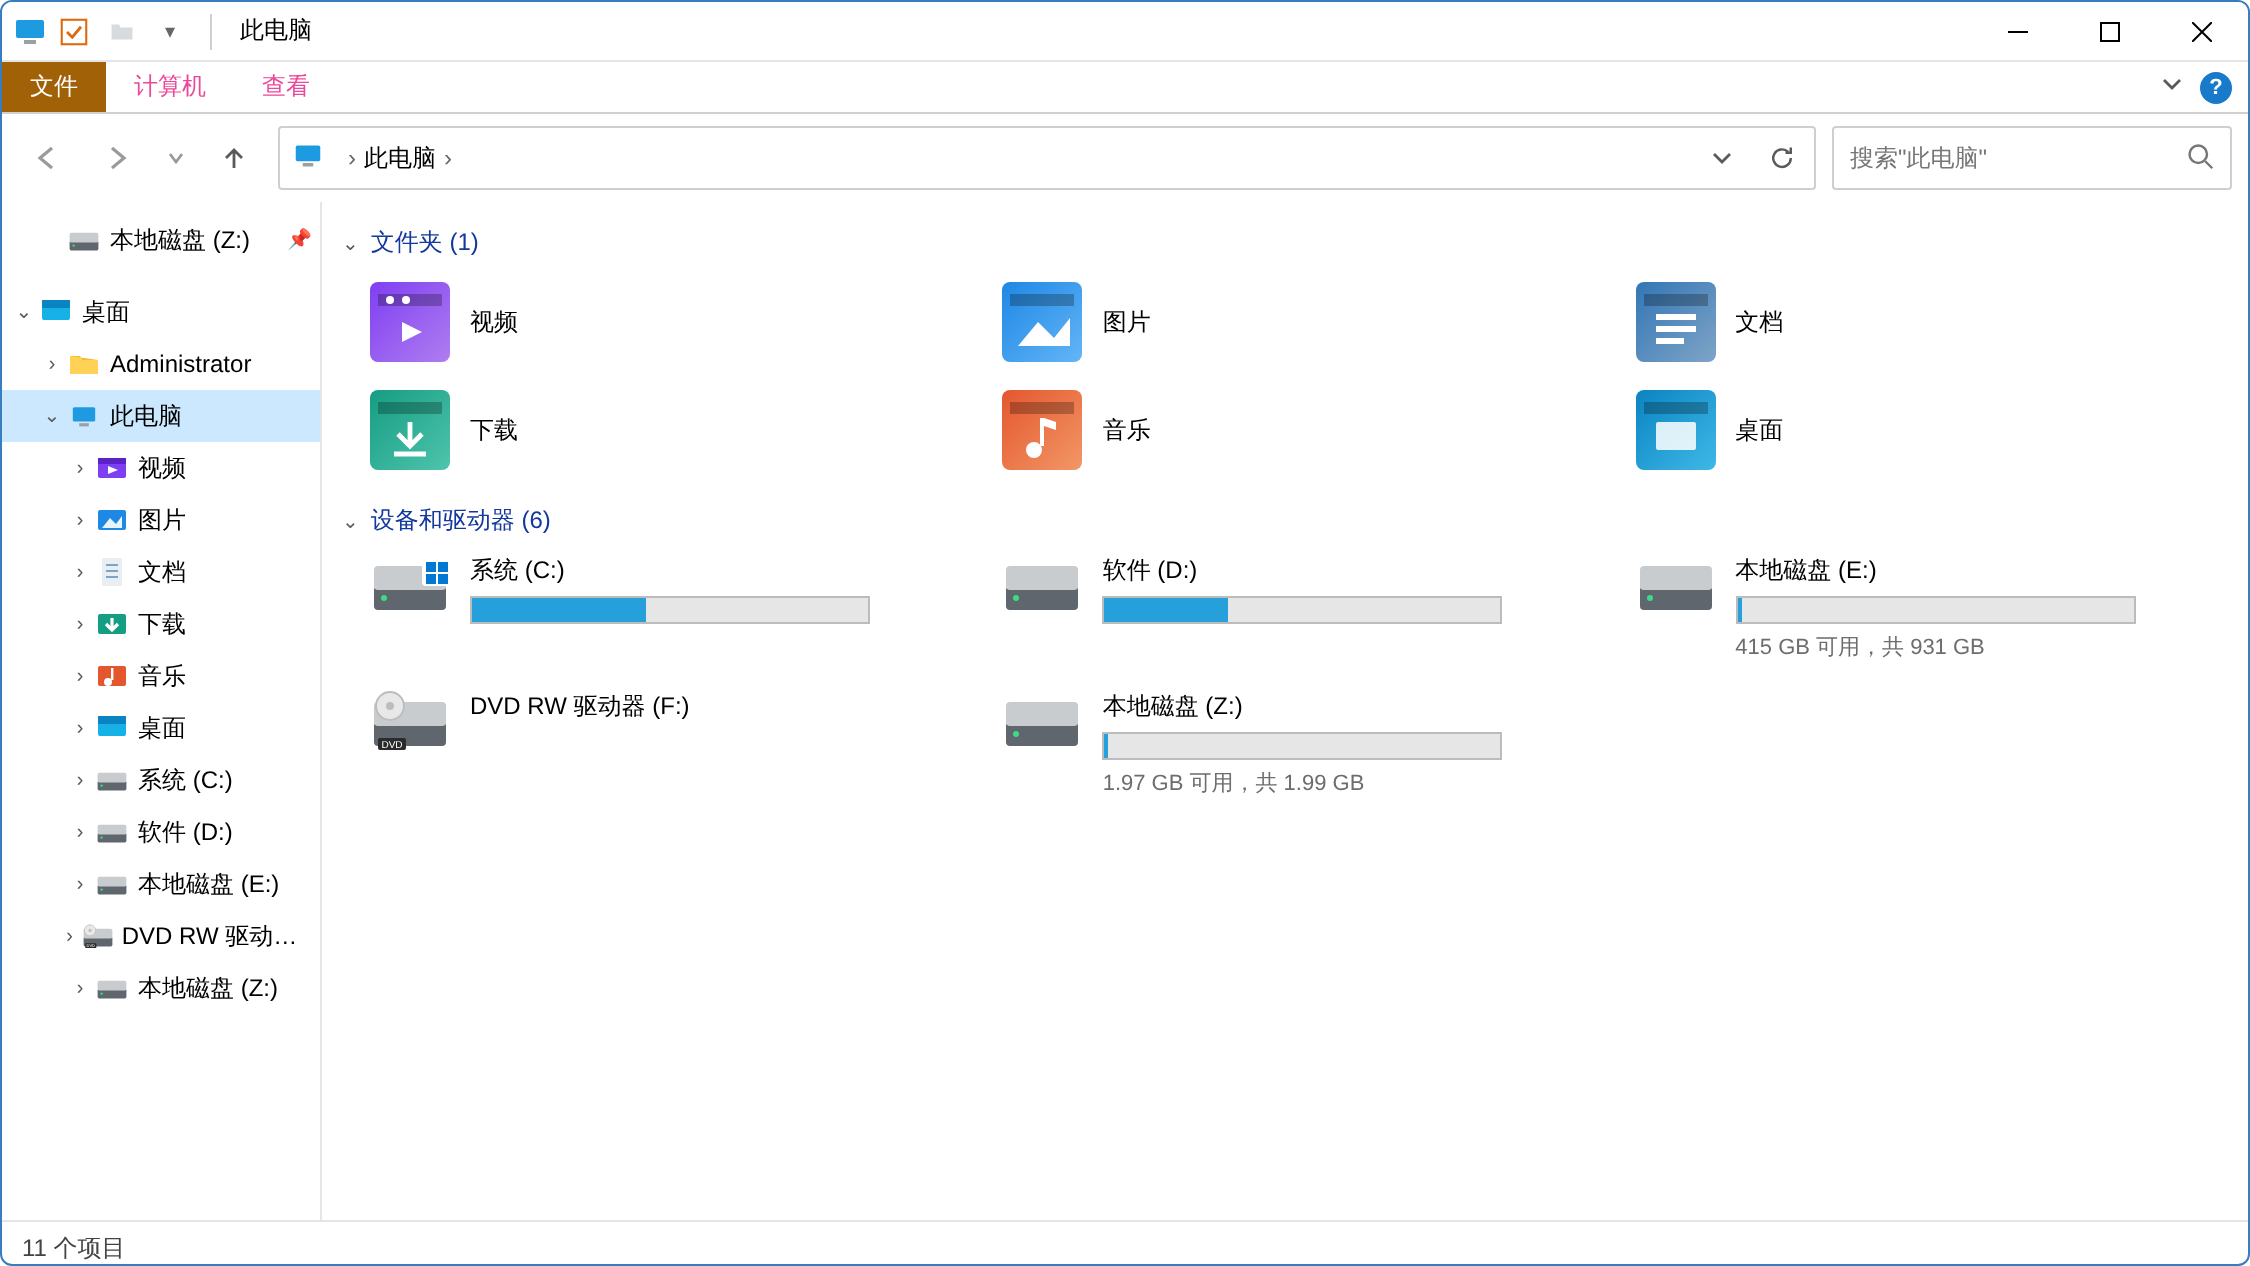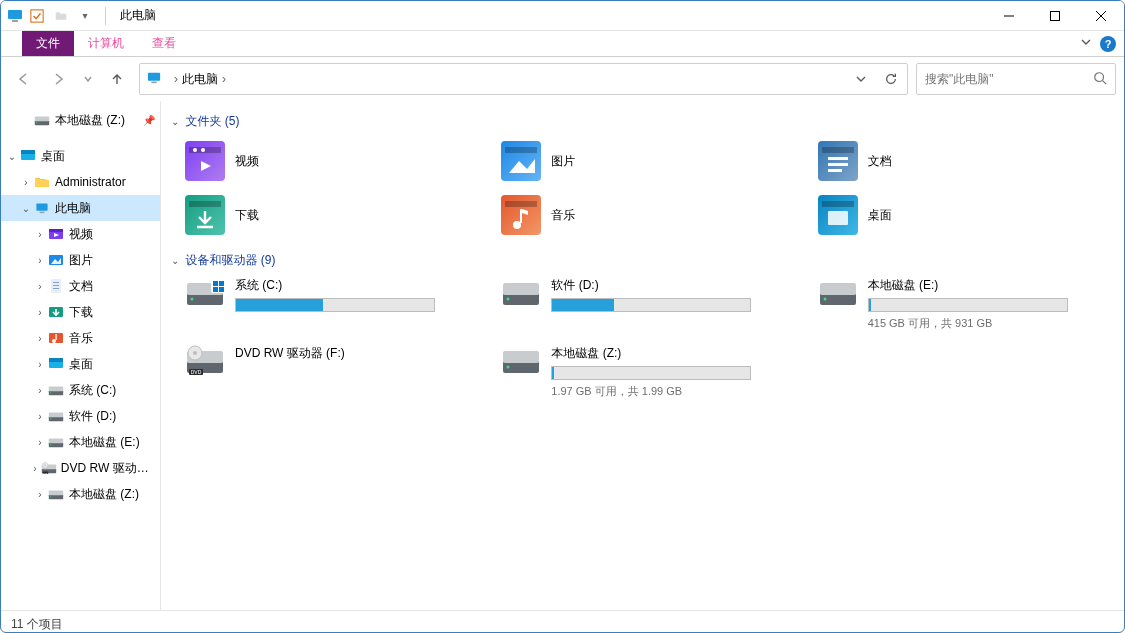--- a/index.html
+++ b/index.html
@@ -9,21 +9,21 @@
 .titlebar-left { display: flex; align-items: center; gap: 4px; padding-left: 6px; }
 .titlebar-icon { width: 16px; height: 16px; }
 .titlebar-qa { width: 20px; height: 20px; display: flex; align-items: center; justify-content: center; }
 .titlebar-title { margin-left: 4px; font-size: 12px; color: #000; }
 .titlebar-sep { width: 1px; height: 18px; background: #d0d0d0; margin: 0 6px; }
 .titlebar-right { margin-left: auto; display: flex; }
 .win-btn { width: 46px; height: 30px; display: flex; align-items: center; justify-content: center; }
 
 .ribbon { height: 26px; display: flex; align-items: stretch; border-bottom: 1px solid #d0d0d0; background: #fff; }
 .ribbon-tab { padding: 0 14px; display: flex; align-items: center; font-size: 12px; color: #ec4899; }
-.ribbon-tab.file { background: #701a75; color: #fff; margin-left: 21px; }
+.ribbon-tab.file { background: #a16207; color: #fff; }
 .ribbon-right { margin-left: auto; display: flex; align-items: center; padding-right: 8px; gap: 8px; }
 .chev-down { color: #5a5a5a; }
 .help-circle { width: 16px; height: 16px; border-radius: 50%; background: #1979ca; color: #fff; display: flex; align-items: center; justify-content: center; font-size: 11px; font-weight: bold; }
 
 .navbar { height: 44px; display: flex; align-items: center; gap: 8px; padding: 0 8px; background: #fff; }
 .nav-btn { width: 28px; height: 28px; display: flex; align-items: center; justify-content: center; color: #7a7a7a; }
 .addressbar { flex: 1; height: 32px; border: 1px solid #cfcfcf; border-radius: 2px; display: flex; align-items: center; padding: 0 4px; }
 .addressbar .pc-icon { width: 20px; height: 16px; margin-right: 6px; }
 .addressbar .crumb { font-size: 12px; }
 .addressbar .crumb-arrow { color: #666; margin: 0 4px; }
@@ -353,21 +353,21 @@
             <rect x="2" y="6" width="36" height="12" rx="2" fill="#c9ccce"></rect>
             <circle cx="7" cy="22" r="1.5" fill="#3ddc84"></circle>
           </svg>
         </span>
         <span class="tree-label">本地磁盘 (Z:)</span>
       </div>
     </div>
   <div class="content">
     <div class="group-header">
       <span class="group-chev">⌄</span>
-      <span>文件夹 (5)</span>
+      <span>文件夹 (1)</span>
     </div>
     <div class="folder-grid" id="folder-grid">
         <div class="folder-item">
           <div class="folder-icon" style="background: linear-gradient(135deg, rgb(126, 63, 242), rgb(176, 125, 240)); position: relative;">
             <svg width="40" height="40">
               <rect x="4" y="6" width="32" height="6" fill="rgba(0,0,0,0.25)"></rect>
               <circle cx="10" cy="9" r="2" fill="#fff"></circle>
               <circle cx="18" cy="9" r="2" fill="#fff"></circle>
               <polygon points="16,20 26,25 16,30" fill="#fff"></polygon>
             </svg>
@@ -420,21 +420,21 @@
               <rect x="4" y="6" width="32" height="6" fill="rgba(0,0,0,0.25)"></rect>
               <rect x="10" y="16" width="20" height="14" rx="1" fill="#fff" opacity="0.85"></rect>
             </svg>
           </div>
           <div class="folder-label">桌面</div>
         </div>
       </div>
 
     <div class="group-header">
       <span class="group-chev">⌄</span>
-      <span>设备和驱动器 (9)</span>
+      <span>设备和驱动器 (6)</span>
     </div>
     <div class="drive-grid" id="drive-grid">
         <div class="drive-item">
           <div class="drive-icon"><svg viewBox="0 0 40 32" width="40" height="32">
               <rect x="2" y="16" width="36" height="12" rx="2" fill="#5f666d"></rect>
               <rect x="2" y="6" width="36" height="12" rx="2" fill="#c9ccce"></rect>
               <circle cx="7" cy="22" r="1.5" fill="#3ddc84"></circle>
               <rect x="26" y="2" width="14" height="14" rx="2" fill="#fff"></rect>
               <rect x="28" y="4" width="5" height="5" fill="#0078d4"></rect>
               <rect x="34" y="4" width="5" height="5" fill="#0078d4"></rect>

